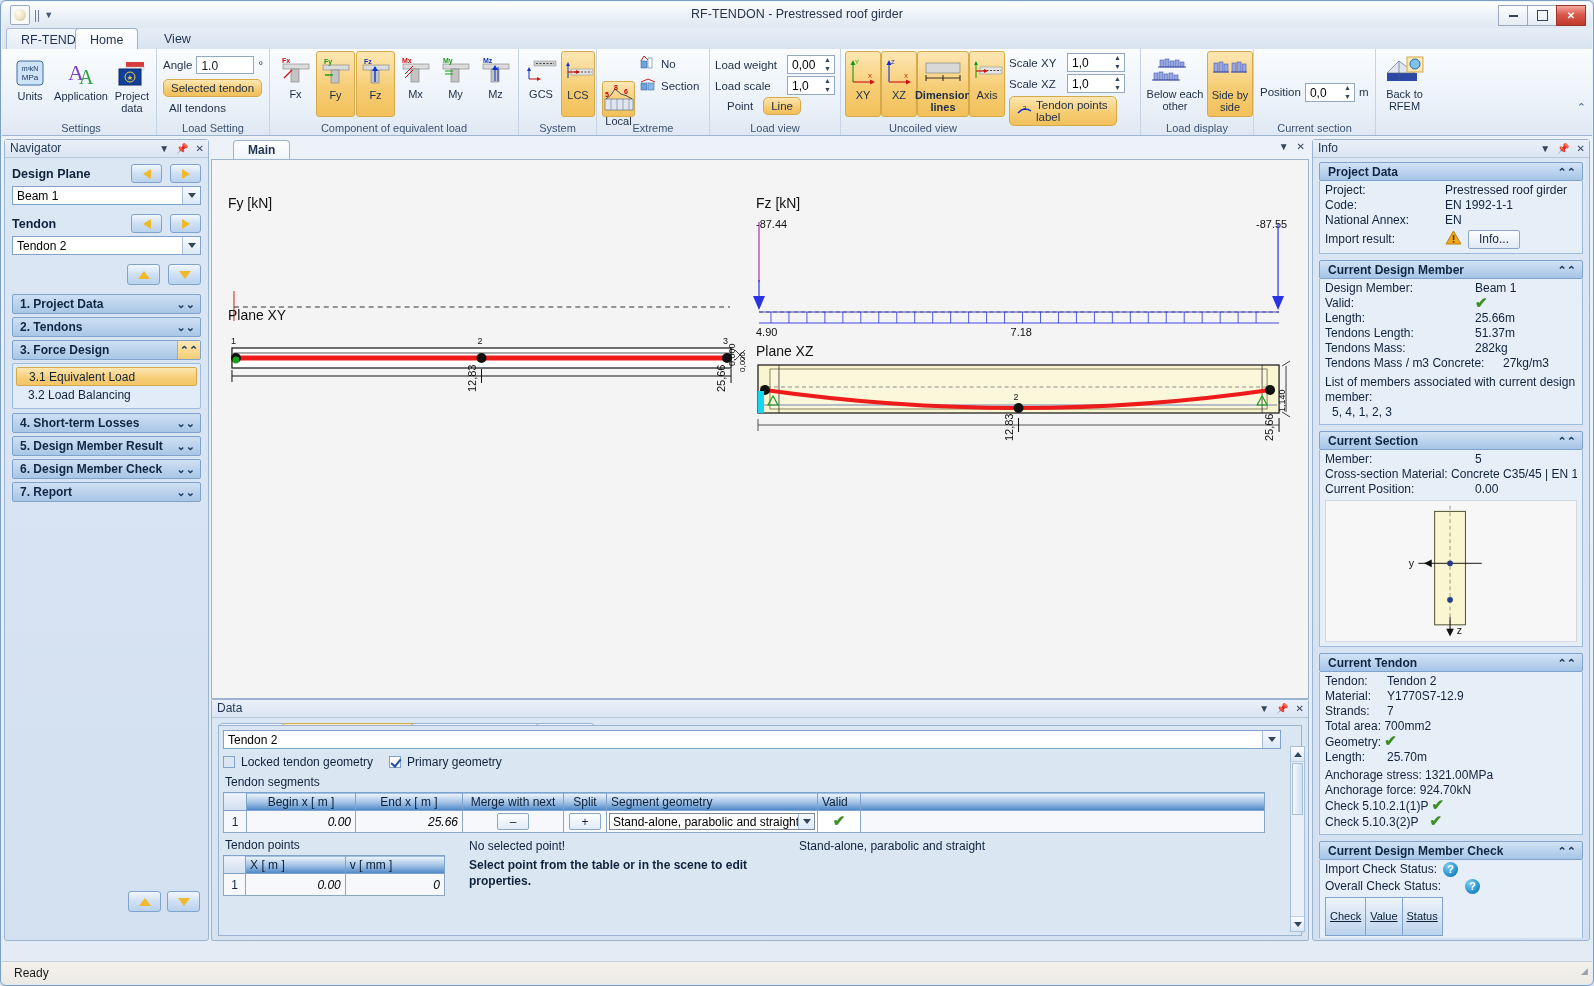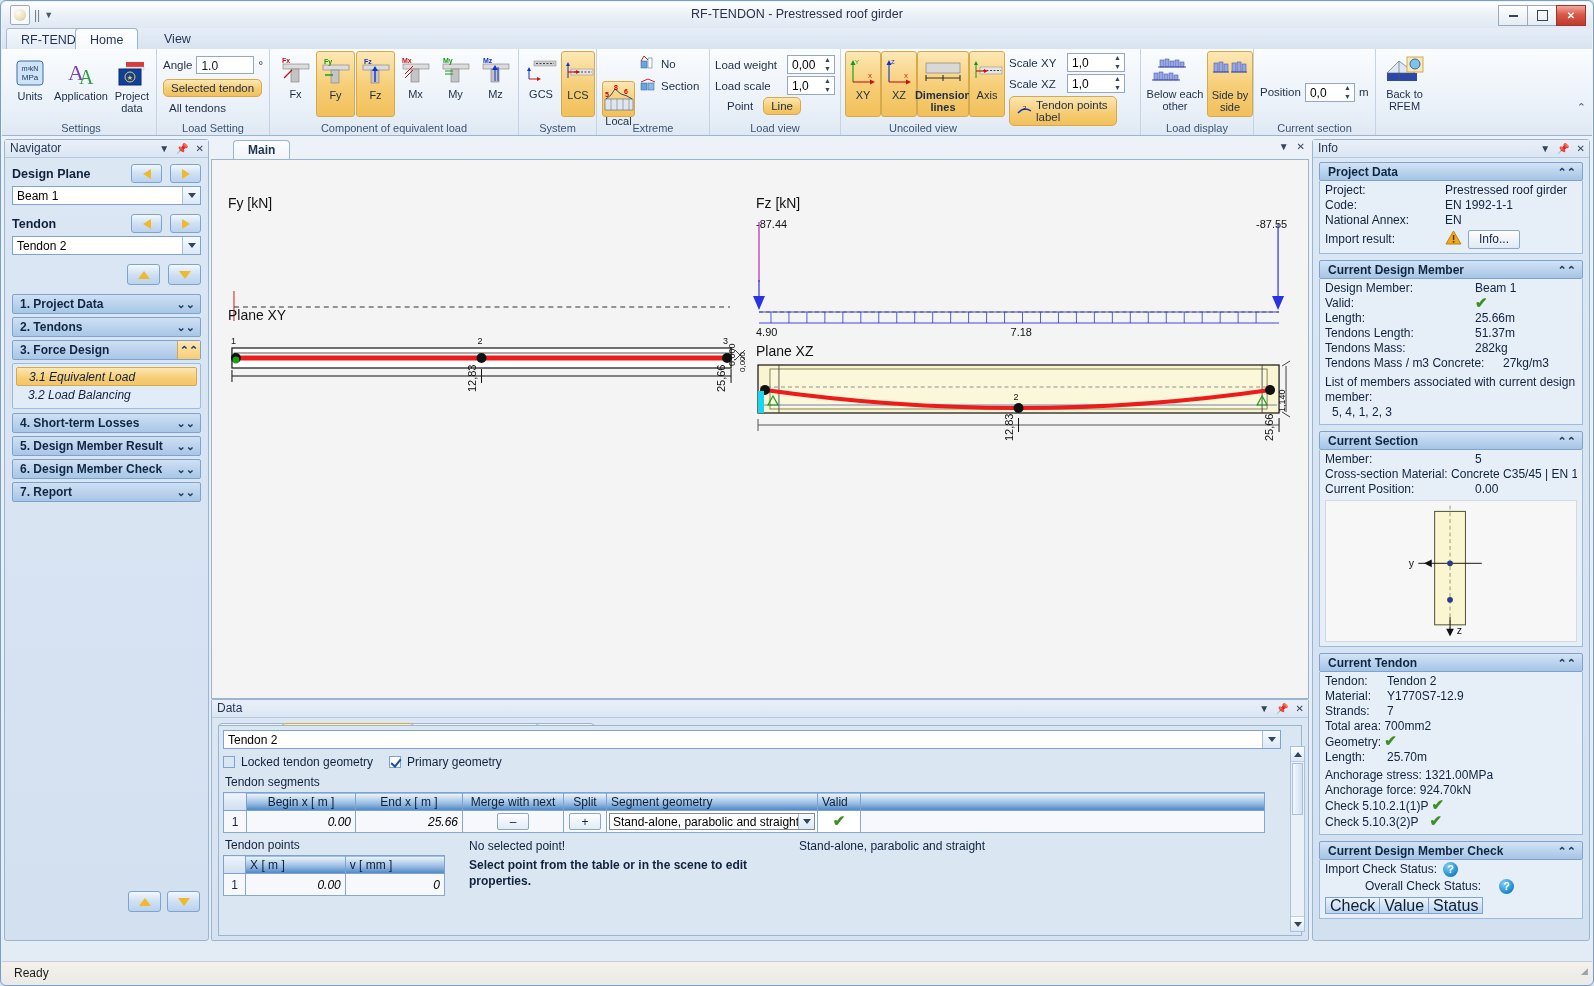--- a/index.html
+++ b/index.html
@@ -151,21 +151,21 @@
     border:1px solid #7fa3cc;border-radius:2px;box-sizing:border-box;
     font-weight:bold;font-size:12px;color:#0f2743;line-height:19px;padding-left:7px;
   }
   .navsec .chev{position:absolute;right:5px;top:0;font-size:11px;color:#1d3d63;}
   .navsec.open{background:linear-gradient(#cfe0f3,#a8c6e6);}
   .navsec.open .chevbox{
     position:absolute;right:0;top:0;width:22px;height:18px;
     background:linear-gradient(#fde7b4,#f6cd75);border-left:1px solid #d6a94a;
     display:flex;align-items:center;justify-content:center;font-size:11px;color:#1d3d63;
   }
-  .subgrp{border:1px solid #9dbbdb;background:#e2ecf8;border-radius:2px;padding:3px;margin-bottom:4px;font-style:italic;}
+  .subgrp{border:1px solid #9dbbdb;background:#e2ecf8;border-radius:2px;padding:3px;margin-bottom:4px;}
   .subitem{height:19px;line-height:19px;font-size:12px;padding-left:12px;color:#10233c;border-radius:2px;}
   .subitem.sel{background:linear-gradient(#fde7b4,#f6cd75 60%,#f3c568);border:1px solid #d6a94a;box-sizing:border-box;}
   .navfoot{position:absolute;right:8px;bottom:6px;display:flex;gap:6px;}
   .navfoot .arrbtn{width:31px;height:19px;}
   
   .center{
     position:absolute;left:210px;top:138px;right:284px;height:560px;
   }
   .mtabbar{height:20px;position:relative;}
   .mtab{
@@ -253,21 +253,21 @@
     color:#fff;font-size:11px;font-weight:bold;text-align:center;line-height:15px;
     vertical-align:-3px;
   }
   .infobtn{
     display:inline-block;border:1px solid #8aa7c6;border-radius:2px;
     background:linear-gradient(#fdfefe,#e0e9f4);font-size:12px;padding:1px 10px;color:#16273f;
   }
   .xsec{background:#f7f7f7;border:1px solid #cfd8e3;height:140px;position:relative;margin-top:3px;}
   .chkhdr{
     display:inline-block;background:linear-gradient(#eef4fb,#bcd3ec);
-    border:1px solid #7fa3cc;font-size:16px;padding:0 4px;margin-right:-1px;color:#0d1f35;
+    border:1px solid #7fa3cc;font-size:11px;padding:11px 4px;margin-right:-1px;color:#0d1f35;text-decoration:underline;
   }
   
   .statusbar{
     position:absolute;left:1px;right:1px;bottom:1px;height:22px;
     background:linear-gradient(#f4f1ec,#eceae5);
     border-top:1px solid #c4cdd8;font-size:12px;color:#1b1b1b;
     line-height:22px;padding-left:12px;border-radius:0 0 5px 5px;
   }
   .statusbar .grip{position:absolute;right:4px;bottom:2px;color:#9aa4b0;font-size:9px;}
   
@@ -1202,21 +1202,21 @@
       <div class="ibox">
         <div class="ibox-hdr">
           <span>Current Design Member Check</span>
           <span class="chev">⌃⌃</span>
         </div>
         <div class="ibox-body">
           <div style="display:flex;align-items:center;gap:6px;margin-bottom:2px;">
             <span>Import Check Status:</span>
             <span class="qmark">?</span>
           </div>
-          <div style="display:flex;align-items:center;gap:18px;margin-bottom:3px;margin-left:40px;">
+          <div style="display:flex;align-items:center;gap:24px;margin-bottom:3px;">
             <span>Overall Check Status:</span>
             <span class="qmark">?</span>
           </div>
           <div style="display:flex;">
             <span class="chkhdr">Check</span>
             <span class="chkhdr">Value</span>
             <span class="chkhdr">Status</span>
           </div>
         </div>
       </div>

